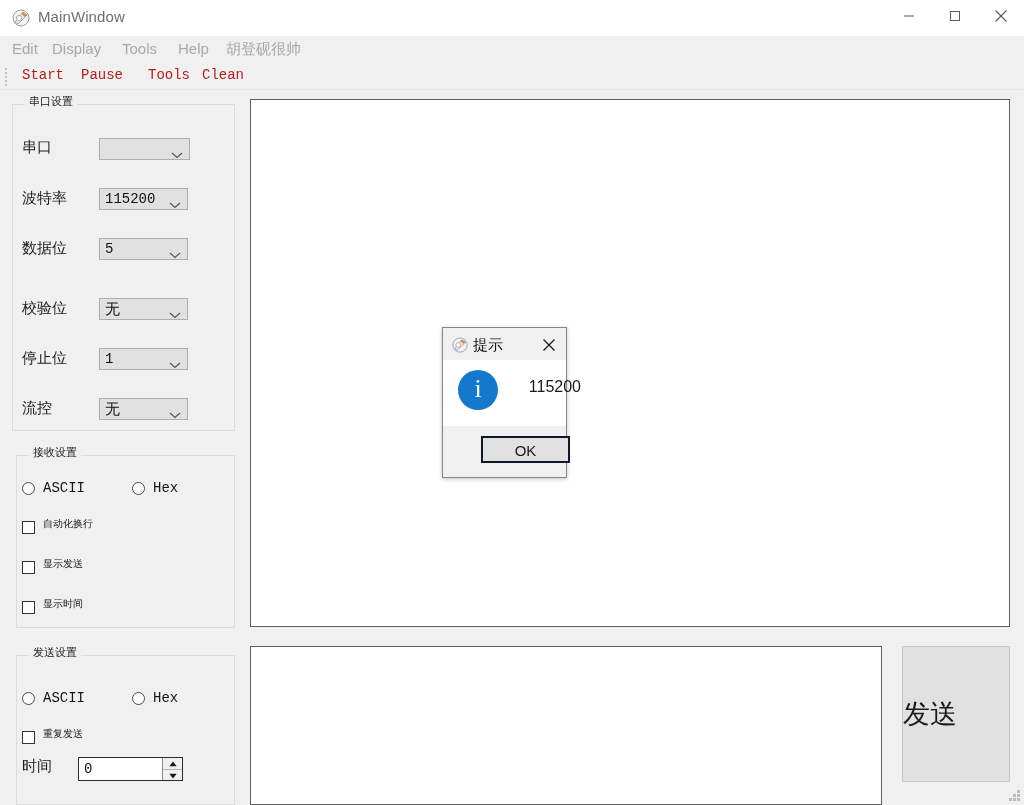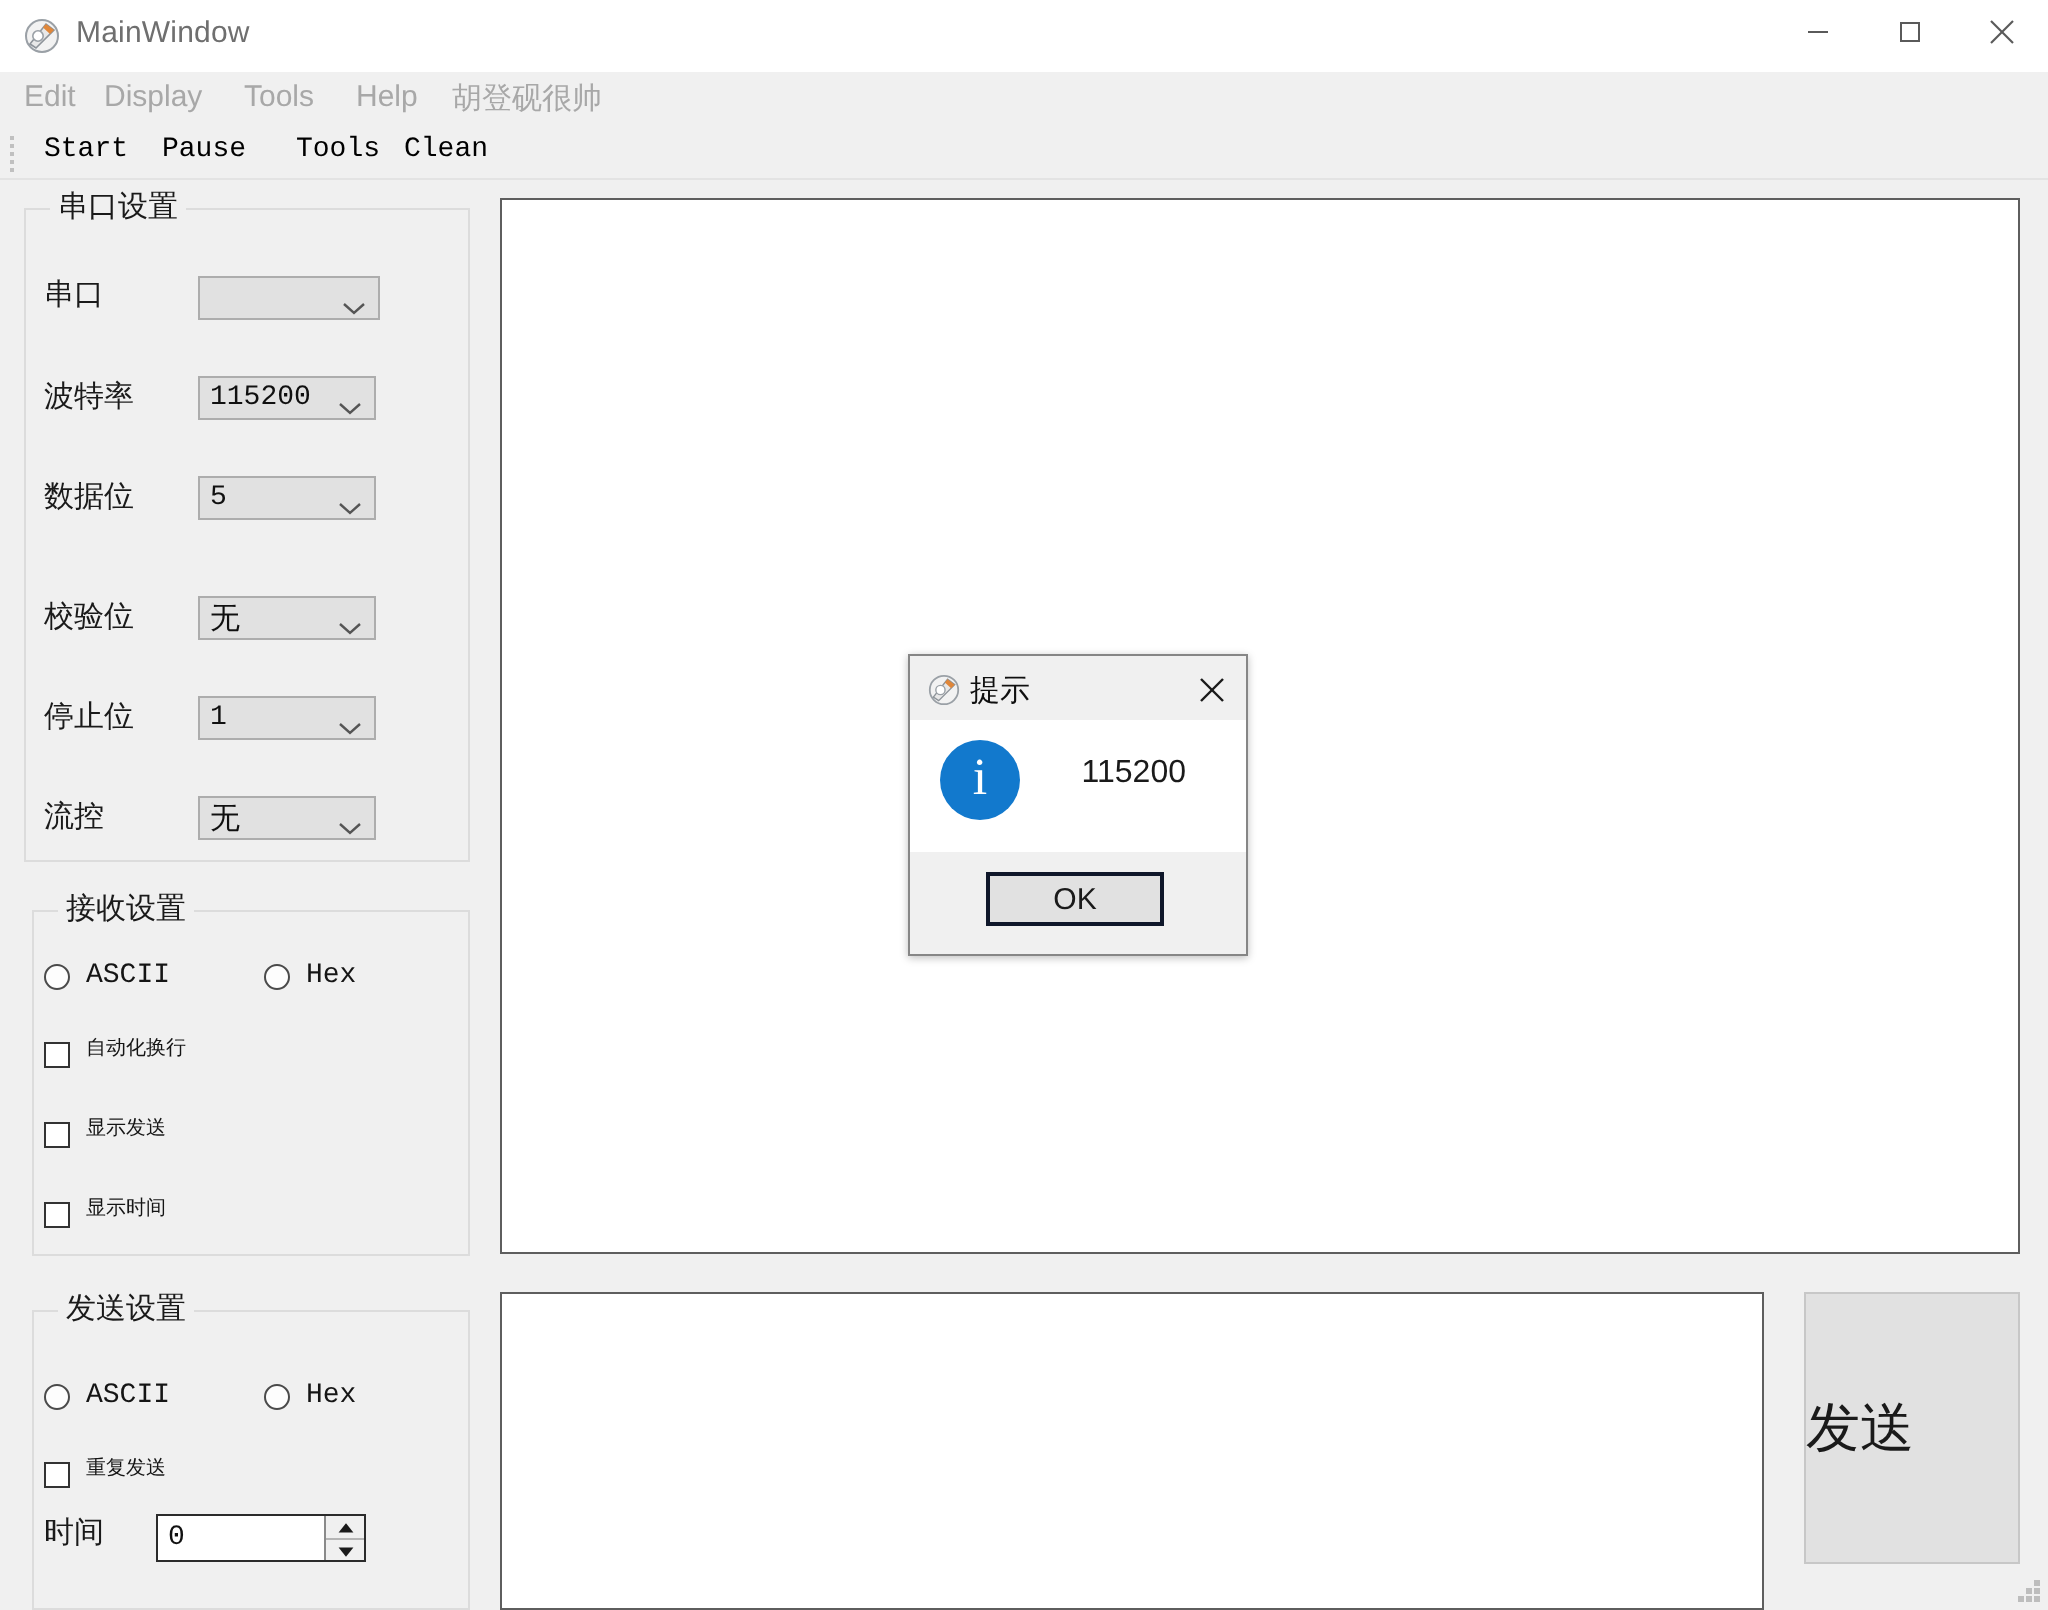--- a/index.html
+++ b/index.html
@@ -79,38 +79,38 @@
     left: 5px; top: 4px;
     width: 3px; height: 17px;
   }
   #toolbar-grip i {
     display:block; width:2px; height:2px; background:#c0c0c0; margin-bottom:2px;
   }
   .tool-item {
     position: absolute;
     top: 3px;
     font-size: 14px;
-    color: #000000;
+    color: #b91c1c;
     font-family: "Liberation Mono", "DejaVu Sans Mono", monospace;
     cursor: default;
     white-space: nowrap;
   }
 
   
   .groupbox {
     position: absolute;
     border: 1px solid #dcdcdc;
     background: transparent;
   }
   .groupbox > .gtitle {
     position: absolute;
     top: -11px; left: 12px;
     background: #f0f0f0;
     padding: 0 4px;
-    font-size: 15px;
+    font-size: 11px;
     color: #1a1a1a;
     font-family: "Liberation Sans", sans-serif;
     white-space: nowrap;
   }
 
   
   .flabel {
     position: absolute;
     font-size: 15px;
     color: #1a1a1a;
@@ -245,22 +245,22 @@
   }
   #resize-grip i {
     position: absolute;
     width: 3px; height: 3px;
     background: #bdbdbd;
   }
 
   
   #dialog {
     position: absolute;
-    left: 454px; top: 327px;
-    width: 170px; height: 151px;
+    left: 442px; top: 327px;
+    width: 125px; height: 151px;
     background: #f0f0f0;
     border: 1px solid #868686;
     box-sizing: border-box;
     box-shadow: 0 1px 4px rgba(0,0,0,.25);
   }
   #dialog-titlebar {
     position: absolute;
     left: 0; top: 0;
     width: 100%; height: 32px;
   }

